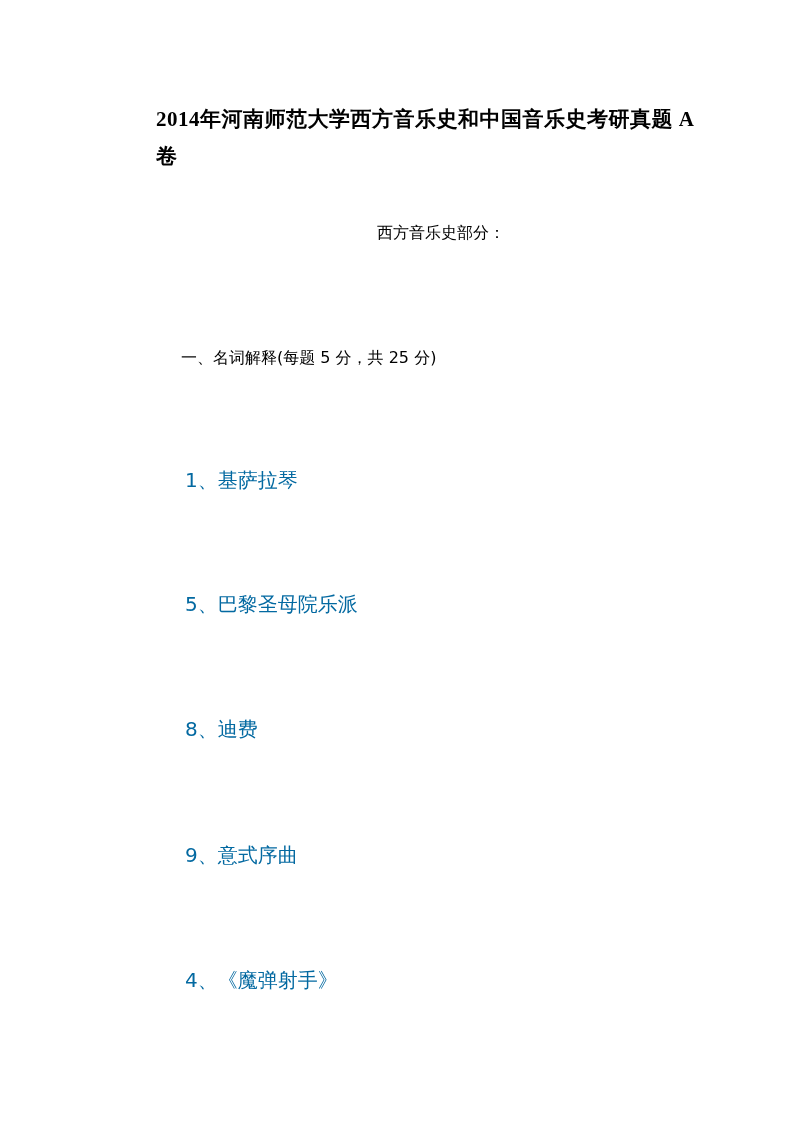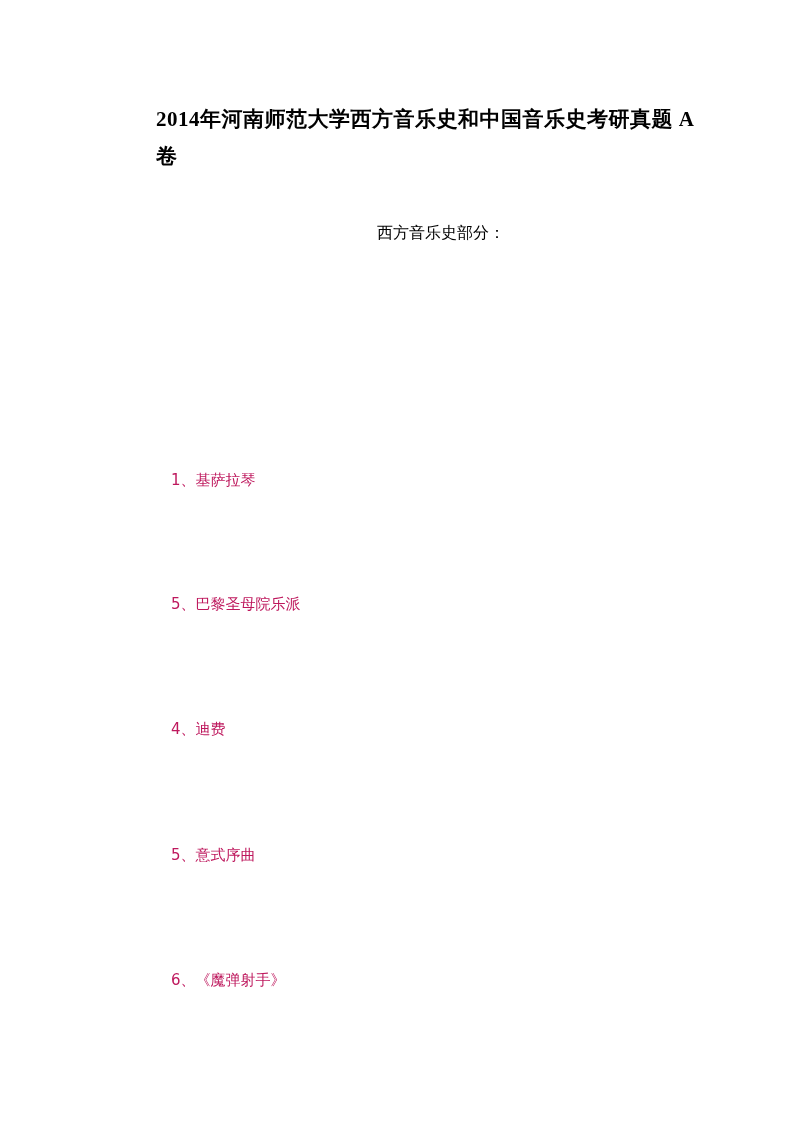--- a/index.html
+++ b/index.html
@@ -42,48 +42,49 @@
   .question-header {
     position: absolute;
     left: 145px;
     top: 347px;
     font-size: 16px;
     line-height: 22px;
     color: #000000;
   }
   .question-item {
     position: absolute;
-    left: 135px;
-    font-size: 15px;
+    left: 149px;
+    font-size: 20px;
     line-height: 22px;
-    color: #be185d;
+    color: #0369a1;
     white-space: nowrap;
   }
   .item-0 { top: 469px; }
   .item-1 { top: 593px; }
   .item-2 { top: 718px; }
   .item-3 { top: 844px; }
   .item-4 { top: 969px; }
 </style>
 </head>
 <body>
 
 <div class="page">
 
   <div class="doc-title">
     <div>2014年河南师范大学西方音乐史和中国音乐史考研真题 A</div>
     <div>卷</div>
   </div>
 
   <div class="section-label">西方音乐史部分：</div>
 
+  <div class="question-header">一、名词解释(每题 5 分，共 25 分)</div>
 
   <div class="question-item item-0">1、基萨拉琴</div>
 
   <div class="question-item item-1">5、巴黎圣母院乐派</div>
 
-  <div class="question-item item-2">4、迪费</div>
+  <div class="question-item item-2">8、迪费</div>
 
-  <div class="question-item item-3">5、意式序曲</div>
+  <div class="question-item item-3">9、意式序曲</div>
 
-  <div class="question-item item-4">6、《魔弹射手》</div>
+  <div class="question-item item-4">4、《魔弹射手》</div>
 
 </div>
 
 </body></html>

